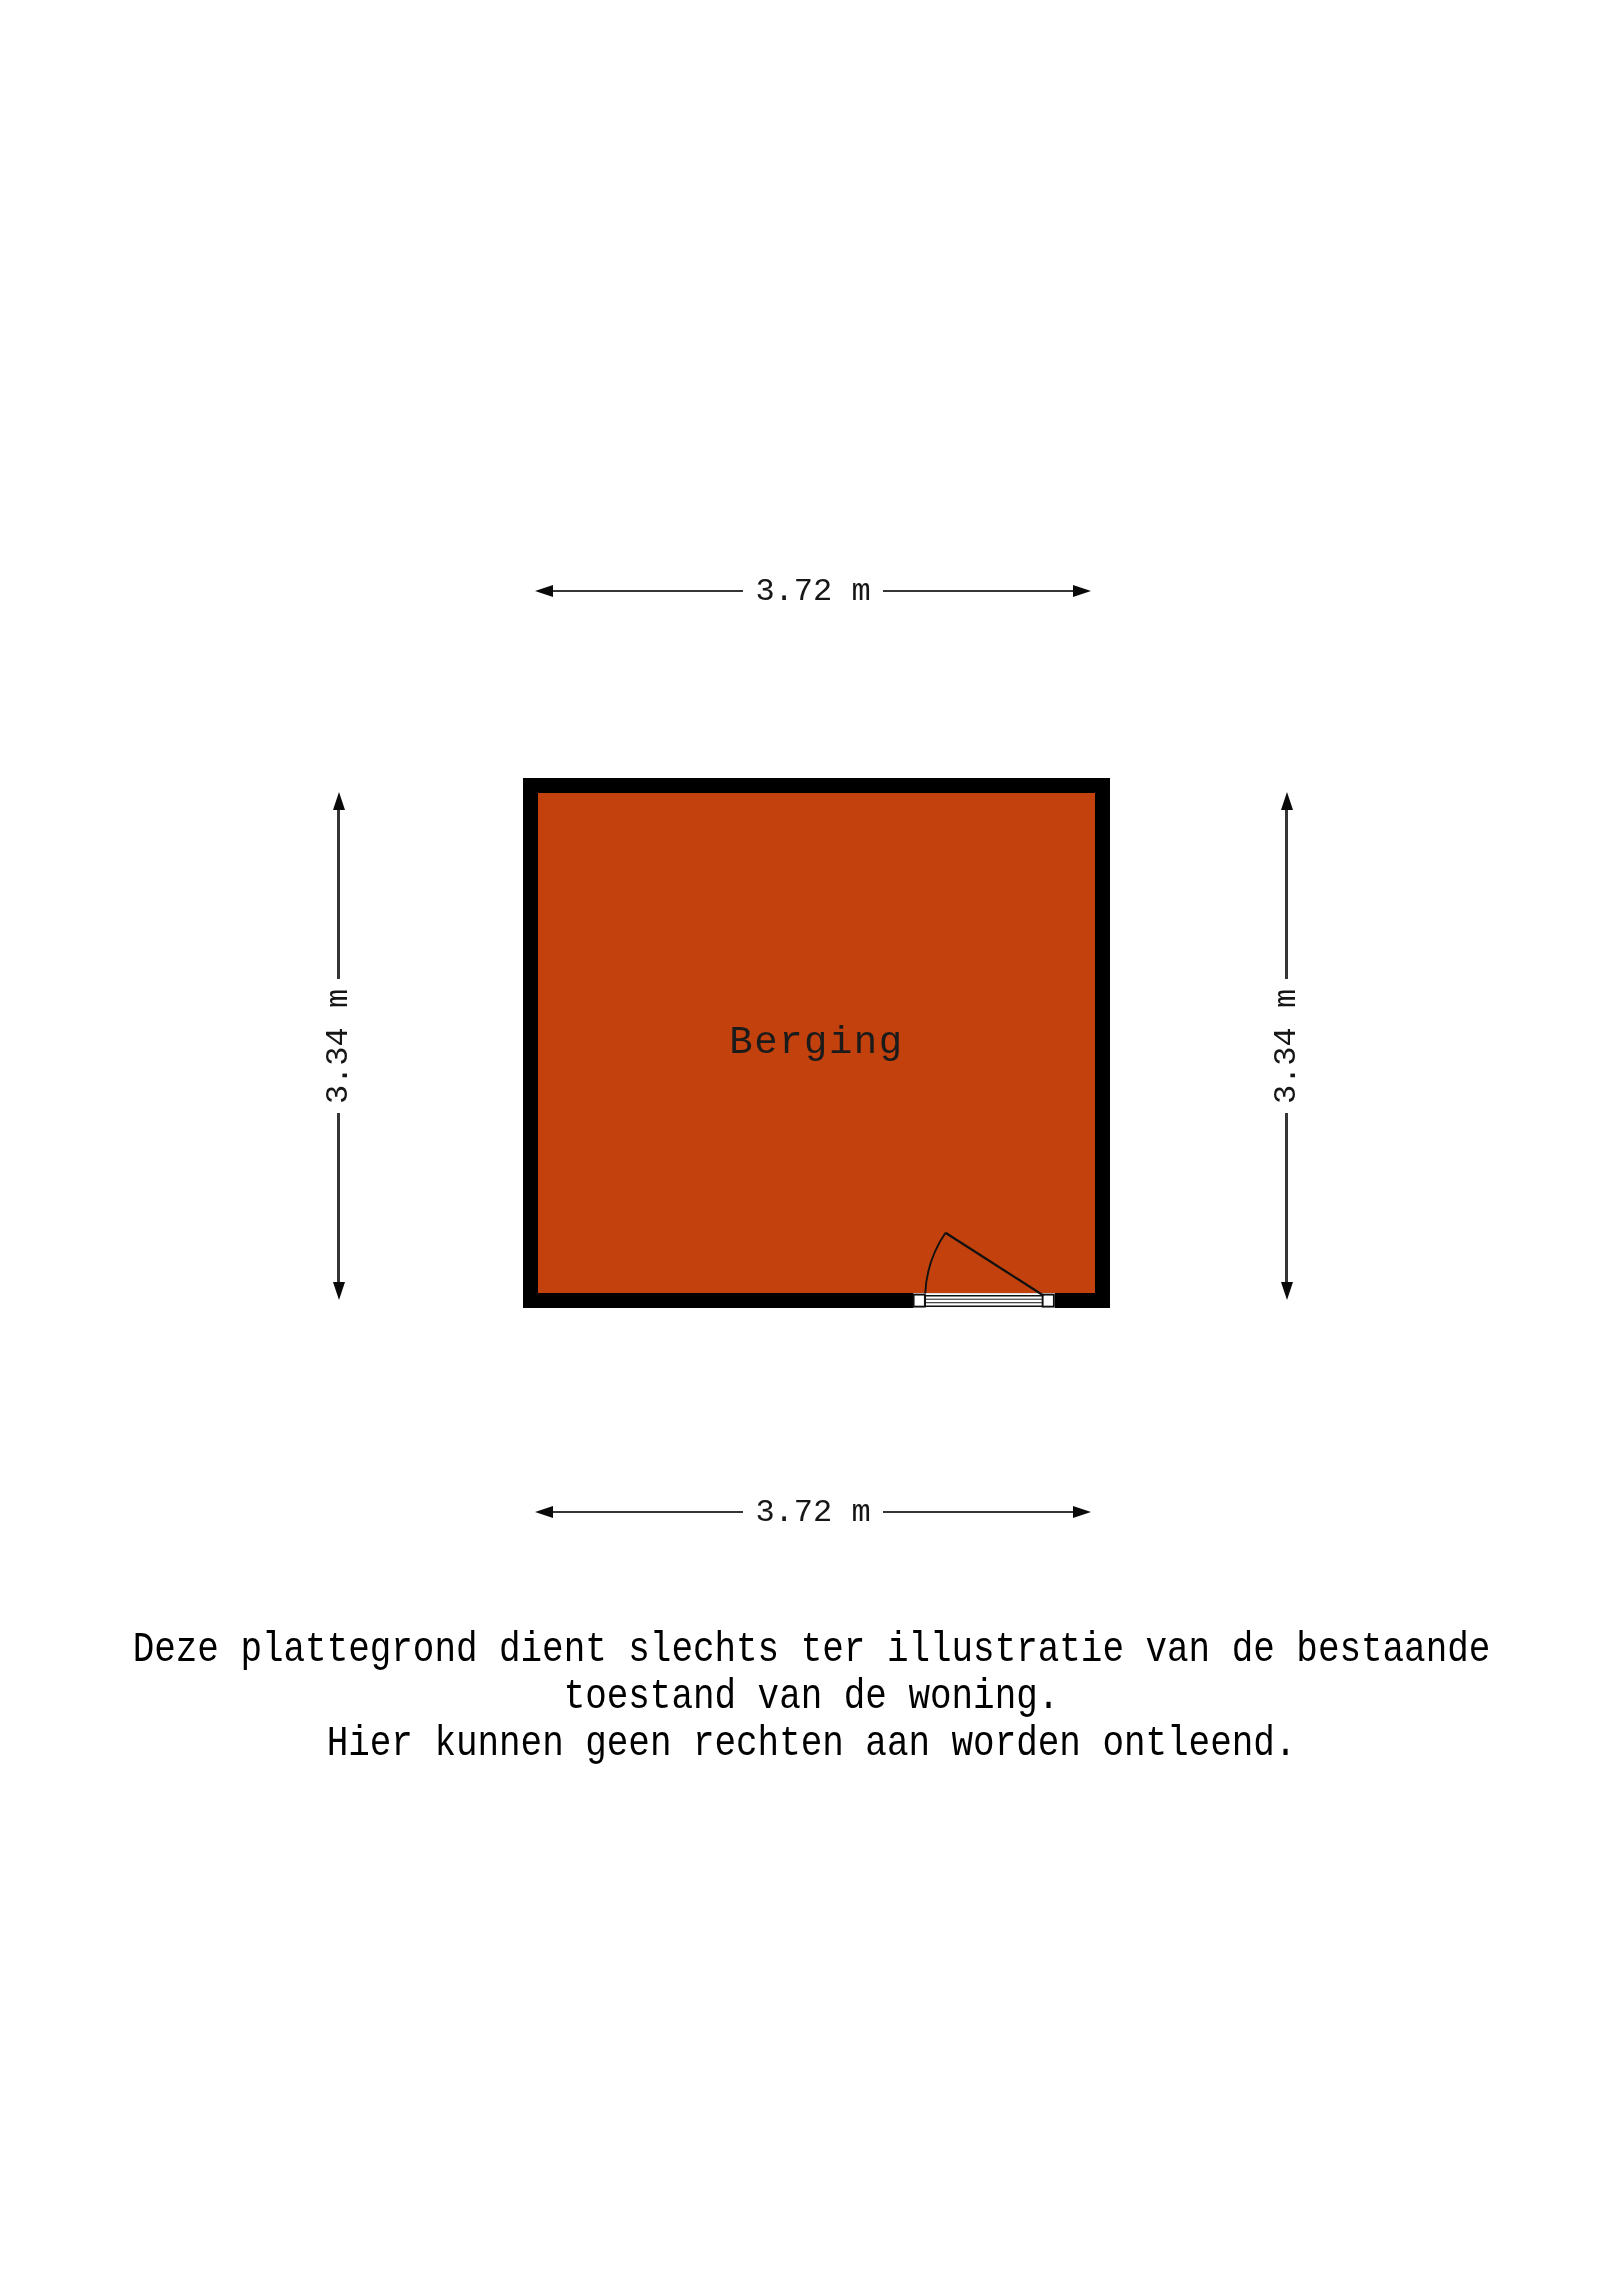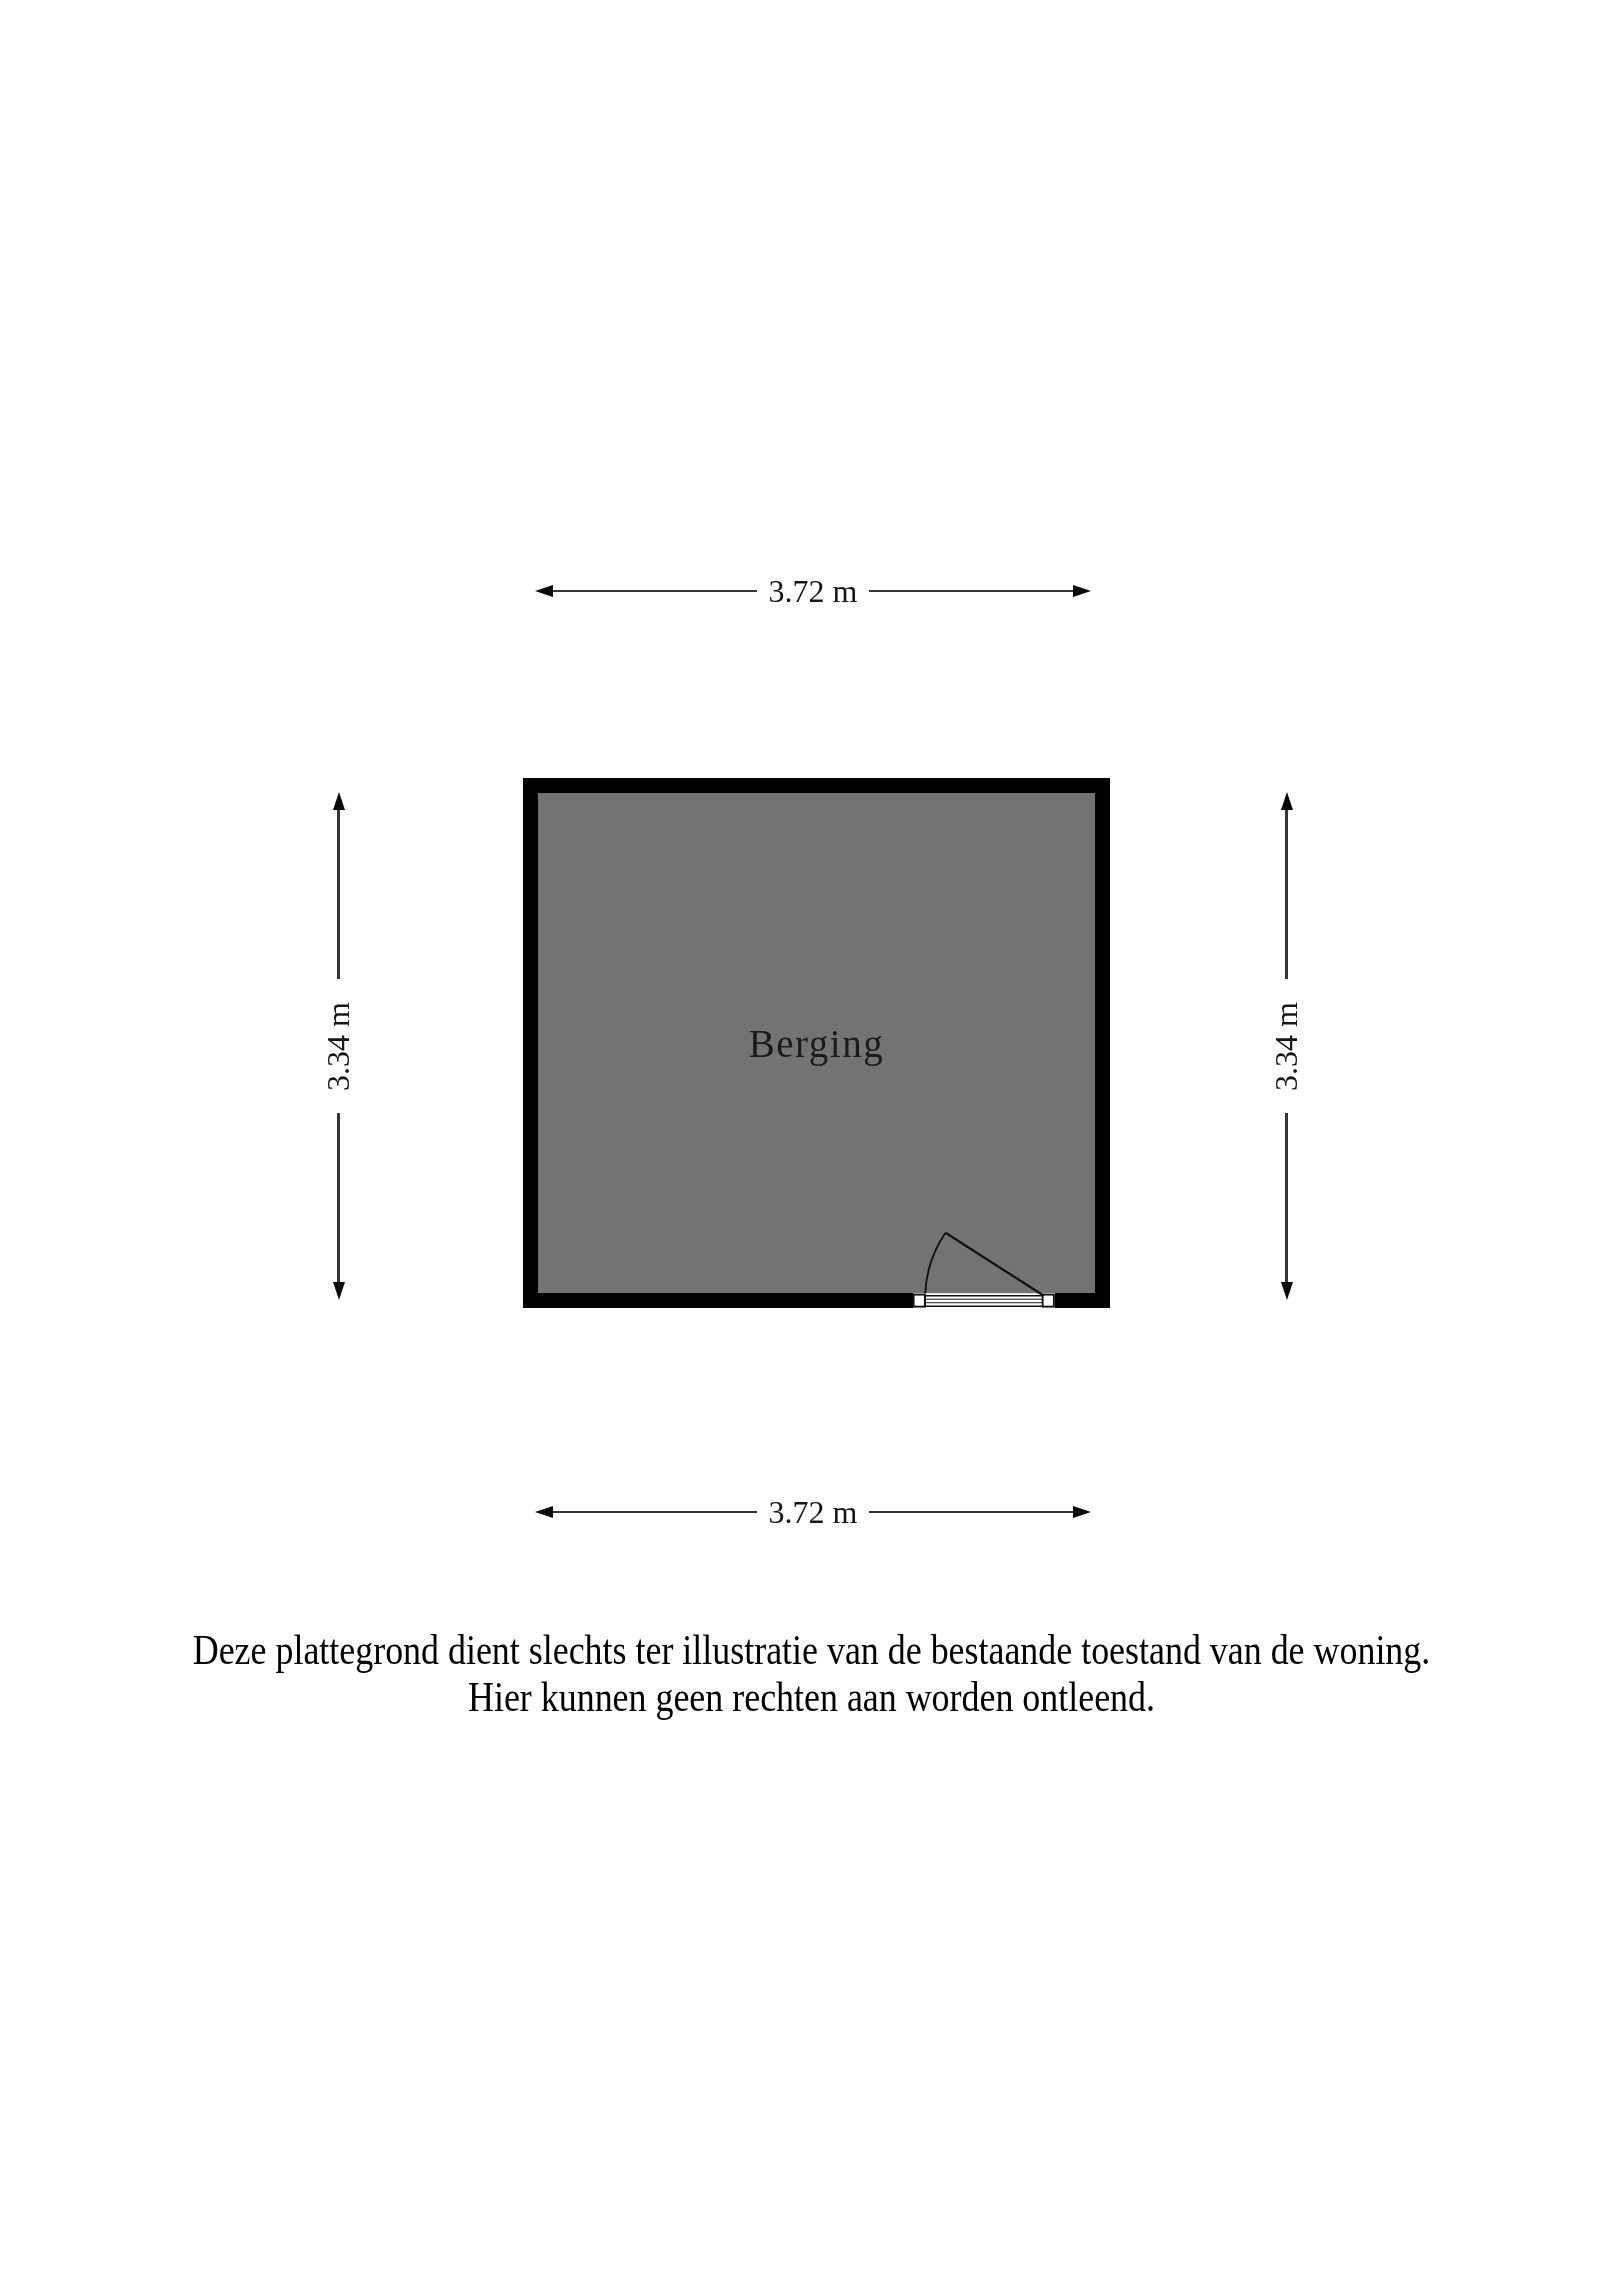--- a/index.html
+++ b/index.html
@@ -1,18 +1,18 @@
 <!DOCTYPE html>
 <html style="font-size:12px"><head>
 <meta charset="utf-8">
 <style>
   html, body { margin:0; padding:0; background:#ffffff; }
   .canvas {
     position:relative; width:1573px; height:2295px; background:#ffffff;
-    font-family:Liberation Serif, serif; overflow:hidden;
+    font-family:Liberation Mono, monospace; overflow:hidden;
   }
 
   
   .room {
     position:absolute; left:523px; top:778px; width:587px; height:530px;
     box-sizing:border-box; border:15px solid #000; background:#dde2e2;
     display:flex; align-items:center; justify-content:center;
   }
   .room-label {
     font-size:39px; letter-spacing:1.5px; color:#1b1b1b; white-space:nowrap;
@@ -87,21 +87,21 @@
   <div class="vdim right">
     <span class="head hu"></span>
     <span class="vline"></span>
     <span class="vlabel-box">
       <span class="vlabel">3.34 m</span>
     </span>
     <span class="vline"></span>
     <span class="head hd"></span>
   </div>
 
-  <div class="room" style="background: #737373; border-color: rgb(0, 0, 0);">
+  <div class="room" style="background: #c2410c; border-color: rgb(0, 0, 0);">
     <span class="room-label">Berging</span>
   </div>
 
   <svg class="door-svg" width="271" height="165" viewBox="1150 1560 360 220">
     <rect x="1215" y="1721.5" width="189" height="21.5" fill="#ffffff"></rect>
     <rect x="1231" y="1725" width="157" height="14" fill="#ffffff" stroke="#111111" stroke-width="2"></rect>
     <line x1="1231" y1="1729.6" x2="1388" y2="1729.6" stroke="#111111" stroke-width="1.3"></line>
     <line x1="1231" y1="1734.3" x2="1388" y2="1734.3" stroke="#111111" stroke-width="1.3"></line>
     <rect x="1215.5" y="1723.5" width="15" height="16" fill="#ffffff" stroke="#111111" stroke-width="2.5"></rect>
     <rect x="1387.5" y="1723.5" width="15" height="16" fill="#ffffff" stroke="#111111" stroke-width="2.5"></rect>

